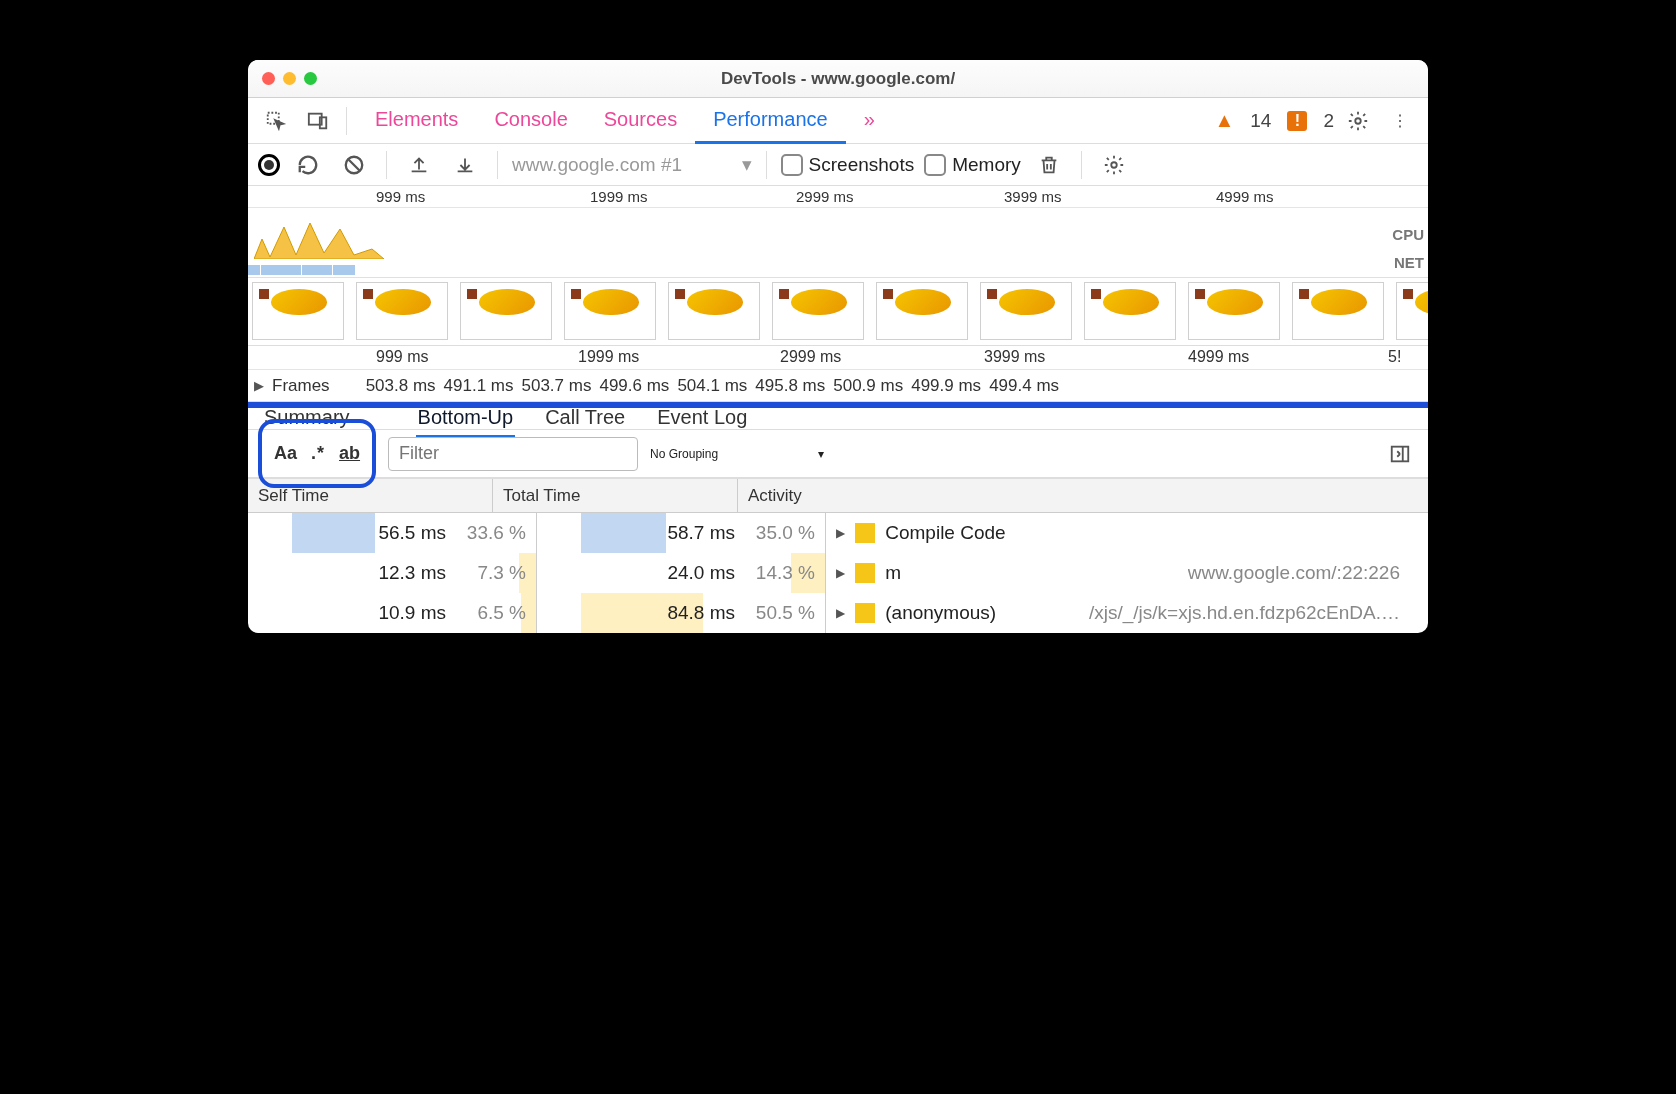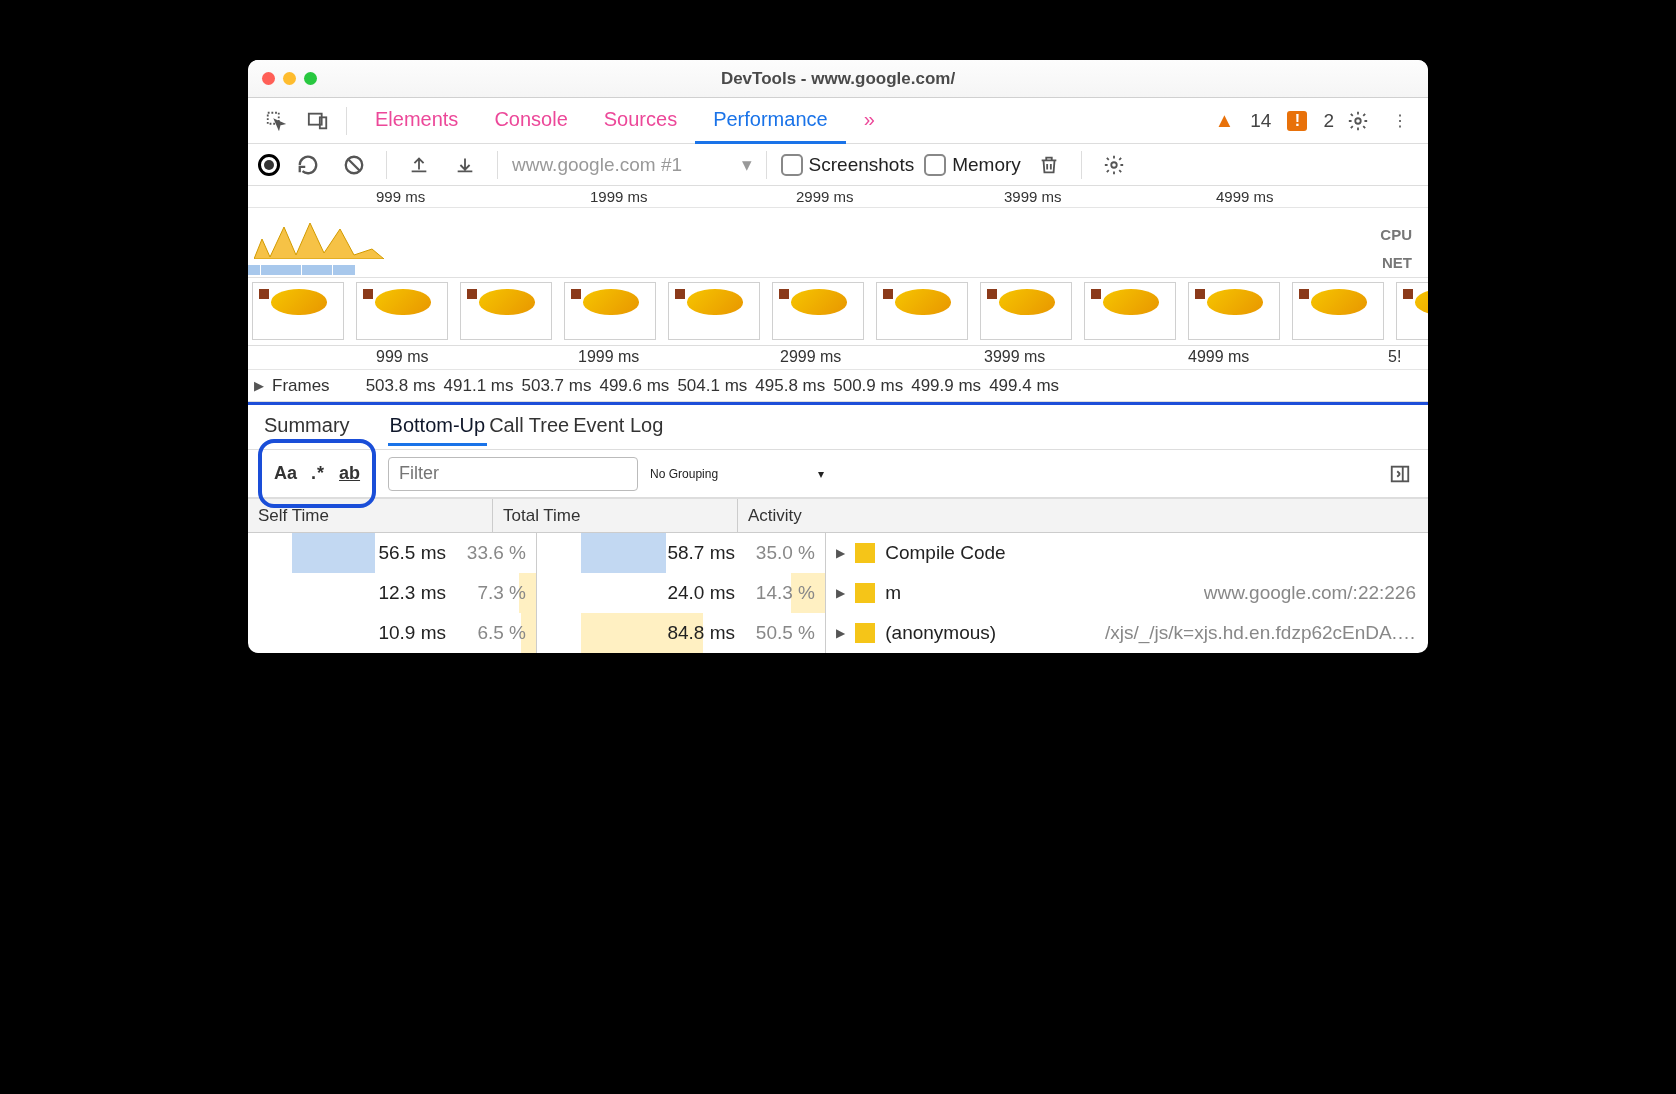--- a/index.html
+++ b/index.html
@@ -27,35 +27,35 @@
 .record-btn { width: 22px; height: 22px; border: 3px solid #000; border-radius: 50%; display: flex; align-items: center; justify-content: center; cursor: pointer; }
 .record-btn::after { content:''; width: 10px; height: 10px; background: #333; border-radius: 50%; }
 .select-rec { font-size: 19px; color: #999; display: flex; align-items: center; gap: 60px; cursor: pointer; }
 .chk { display: flex; align-items: center; gap: 6px; font-size: 19px; color: #222; }
 .chk-box { width: 22px; height: 22px; border: 2px solid #888; border-radius: 5px; }
 
 .timeline { position: relative; }
 .tl-ruler { height: 22px; border-bottom: 1px solid #e5e5e5; position: relative; font-size: 15px; color: #333; }
 .tl-tick { position: absolute; top: 2px; }
 .tl-body { height: 70px; background: #fff; border-bottom: 1px solid #e0e0e0; position: relative; display:flex; align-items:flex-end; }
-.tl-label { position: absolute; right: 16px; font-size: 15px; font-weight: 700; color: #777; }
+.tl-label { position: absolute; right: 4px; font-size: 15px; font-weight: 700; color: #777; }
 .cpu-hill { position:absolute; bottom:18px; left:6px; width:150px; height:40px; }
 .net-bars { position:absolute; bottom:2px; left:0; display:flex; gap:1px; }
 .net-seg { height:10px; background:#a8c8ec; }
 .thumbs { height: 68px; display: flex; gap: 12px; padding: 4px 4px; border-bottom: 1px solid #ddd; overflow: hidden; }
 .thumb { flex: 0 0 92px; height: 58px; border: 1px solid #d0d0d0; background: #fff; position: relative; }
 .thumb::before { content:''; position:absolute; top:6px; left:18px; width:56px; height:26px; background: linear-gradient(135deg,#f6c500,#e89600); border-radius: 50% 50% 48% 48%; }
 .thumb::after { content:''; position:absolute; top:6px; left:6px; width:10px; height:10px; background:#8b3a1a; }
 .tl-ruler2 { height: 24px; border-bottom: 1px solid #e5e5e5; position: relative; font-size: 16px; color: #333; }
 
 .frames-row { height: 32px; display: flex; align-items: center; border-bottom: 1px solid #ddd; font-size: 17px; color: #333; padding-left: 6px; gap: 8px; overflow:hidden; }
 .frames-row .tri { font-size: 13px; color: #555; }
 .frame-val { white-space: nowrap; }
 
-.subtabs { height: 48px; border-top: 3px solid #1d4ed8; border-bottom: 1px solid #ddd; display: flex; align-items: center; padding: 0 14px; font-size: 20px; color: #333; }
+.subtabs { height: 28px; border-top: 6px solid #1d4ed8; border-bottom: 1px solid #ddd; display: flex; align-items: center; padding: 0 14px; gap: 28px; font-size: 20px; color: #333; }
 .subtab { padding: 6px 2px; cursor: pointer; border-bottom: 3px solid transparent; }
 .subtab.active { color: #0f172a; border-bottom-color: #1a73e8; margin-left: 36px; }
 
 .filter-row { height: 48px; border-bottom: 1px solid #ddd; display: flex; align-items: center; padding: 0 10px; gap: 12px; position: relative; }
 .filter-btns { display: flex; align-items: center; gap: 14px; border: 4px solid #1a4ed8; border-radius: 16px; padding: 20px 12px; font-size: 18px; font-weight: 600; color: #333; }
 .filter-btns .regex { font-weight: 700; letter-spacing: 1px; }
 .filter-btns .word { text-decoration: underline; }
 .filter-input { height: 34px; width: 250px; border: 1px solid #bbb; border-radius: 4px; padding: 0 10px; font-size: 18px; }
 .group-select { font-size: 12px; color: #222; display: flex; align-items: center; gap: 100px; cursor: pointer; }
 .dock-btn { margin-left: auto; }
@@ -69,21 +69,21 @@
 .trow { display: flex; height: 40px; font-size: 19px; color: #222; }
 .trow:nth-child(odd) { background: #fff; }
 .cell-num { justify-content: flex-end; padding-right: 10px; gap: 10px; position: relative; margin-left: 44px; }
 .cell-num .pct { color: #888; width: 70px; text-align: right; }
 .cell-num .bar { position:absolute; left:0; top:0; bottom:0; background:#a8c8ec; opacity:0.7; z-index:0; }
 .cell-num .bar.y { background:#ffe9a8; }
 .cell-num span { position:relative; z-index:1; }
 .act-cell { display: flex; align-items: center; gap: 10px; flex:1; }
 .tri2 { font-size: 12px; color: #555; }
 .chip { width: 20px; height: 20px; background: #f5c518; }
-.src { color: #888; margin-left: auto; padding-right: 12px; white-space: nowrap; overflow: hidden; text-overflow: ellipsis; max-width: 420px; }
+.src { color: #888; margin-left: auto; padding-right: 28px; white-space: nowrap; overflow: hidden; text-overflow: ellipsis; max-width: 420px; }
 .src.link { color: #888; }
 </style>
 </head>
 <body>
 
 <div class="window">
 
   <div class="titlebar">
     <div class="traffic">
       <div class="dot red"></div>

